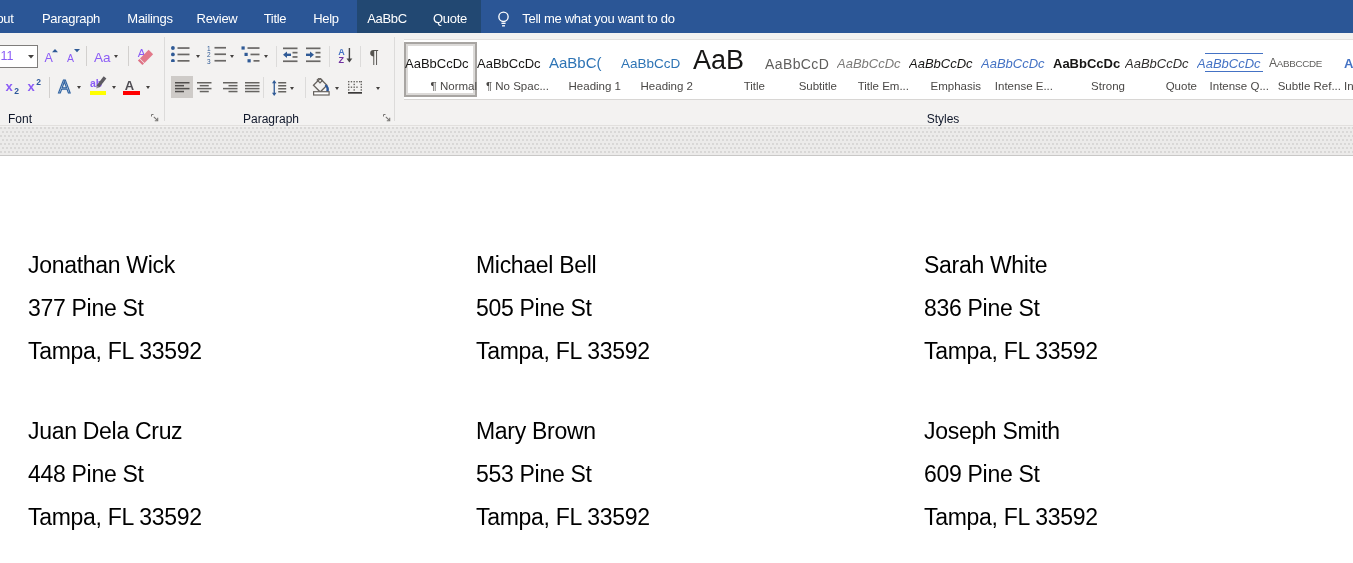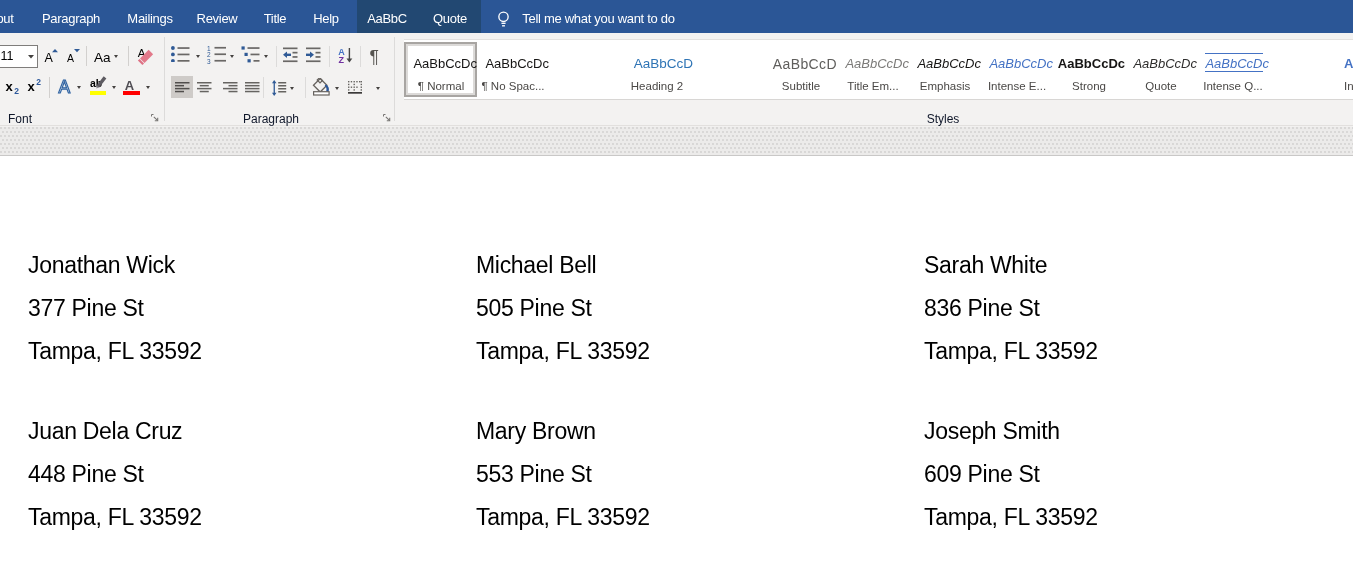--- a/index.html
+++ b/index.html
@@ -7,28 +7,28 @@
 body{font-family:"Liberation Sans",sans-serif;position:relative;background:#fff}
 .abs{position:absolute}
 
 #tabbar{left:0;top:0;width:1353px;height:33px;background:#2b5696}
 #ctx{left:357px;top:0;width:124px;height:33px;background:#224872}
 .tab{position:absolute;top:11px;color:#fff;font-size:13px;letter-spacing:-0.3px;white-space:nowrap;transform:translateX(-50%)}
 
 #ribbon{left:0;top:33px;width:1353px;height:93px;background:#f3f2f1;border-bottom:1px solid #e2e0de}
 .gdiv{position:absolute;top:4px;width:1px;height:84px;background:#dcdbda}
 .glabel{position:absolute;top:79px;font-size:12px;color:#0f172a;white-space:nowrap;transform:translateX(-50%)}
-.icontxt{position:absolute;color:#000000;white-space:nowrap}
+.icontxt{position:absolute;color:#8b5cf6;white-space:nowrap}
 .dd{position:absolute;width:0;height:0;border-left:2.8px solid transparent;border-right:2.8px solid transparent;border-top:3.2px solid #444240}
 .vsep{position:absolute;width:1px;background:#d2d0ce}
 
 #gallery{left:404px;top:6px;width:949px;height:61px;background:#fff;border-top:1px solid #e3e1df;border-bottom:1px solid #d8d6d4}
 .sitem{position:absolute;top:0;width:72px;height:59px;overflow:hidden}
-.ssample{position:absolute;top:16px;left:0;right:0;text-align:right;white-space:nowrap;font-size:13px;color:#161514}
-.sname{position:absolute;top:40px;left:0;right:0;text-align:center;font-size:11.5px;color:#4a4846;white-space:nowrap}
+.ssample{position:absolute;top:16px;left:0;right:0;text-align:left;white-space:nowrap;font-size:13px;color:#161514}
+.sname{position:absolute;top:40px;left:0;right:0;text-align:right;font-size:11.5px;color:#4a4846;white-space:nowrap}
 
 #strip{left:0;top:126px;width:1353px;height:30px;background-color:#ecebea;background-image:radial-gradient(circle at 1px 1px,#d8d7d6 0.7px,rgba(0,0,0,0) 1px),radial-gradient(circle at 3px 5px,#d8d7d6 0.7px,rgba(0,0,0,0) 1px);background-size:4px 8px;border-top:1px solid #f2f1f0;border-bottom:1px solid #c9c8c7}
 
 .lbl{position:absolute;font-size:23px;color:#000;line-height:43px;white-space:nowrap;letter-spacing:-0.3px}
 </style>
 </head>
 <body>
 <div class="abs" id="tabbar">
   <div class="abs" id="ctx"></div>
   <span class="tab" style="left:5px">out</span>
@@ -249,23 +249,31 @@
   <div class="abs" id="gallery">
     <div class="abs" style="left:0px;top:2px;width:72.5px;height:55px;border:2px solid #a8a5a2;box-shadow:inset 0 0 0 2px #dcdad8"></div>
     <div class="sitem" style="left:1px">
       <div class="ssample">AaBbCcDc</div>
       <div class="sname">¶ Normal</div>
     </div>
     <div class="sitem" style="left:73px">
       <div class="ssample">AaBbCcDc</div>
       <div class="sname">¶ No Spac...</div>
     </div>
+    <div class="sitem" style="left:145px">
+      <div class="ssample" style="font-size:15px;color:#2e74b5;top:14.4px">AaBbC(</div>
+      <div class="sname">Heading 1</div>
+    </div>
     <div class="sitem" style="left:217px">
       <div class="ssample" style="font-size:13.5px;color:#2e74b5;top:15.8px">AaBbCcD</div>
       <div class="sname">Heading 2</div>
+    </div>
+    <div class="sitem" style="left:289px">
+      <div class="ssample" style="font-size:27px;top:4.5px">AaB</div>
+      <div class="sname">Title</div>
     </div>
     <div class="sitem" style="left:361px">
       <div class="ssample" style="font-size:14px;color:#5f5e5c;top:15.5px;letter-spacing:0.4px">AaBbCcD</div>
       <div class="sname">Subtitle</div>
     </div>
     <div class="sitem" style="left:433px">
       <div class="ssample" style="color:#7b7a78;font-style:italic">AaBbCcDc</div>
       <div class="sname">Title Em...</div>
     </div>
     <div class="sitem" style="left:505px">
@@ -282,20 +290,24 @@
     </div>
     <div class="sitem" style="left:721px">
       <div class="ssample" style="color:#2f2e2d;font-style:italic">AaBbCcDc</div>
       <div class="sname">Quote</div>
     </div>
     <div class="sitem" style="left:793px">
       <div class="abs" style="left:8px;right:6px;top:13px;border-top:1.8px solid #4472c4"></div>
       <div class="ssample" style="color:#4472c4;font-style:italic">AaBbCcDc</div>
       <div class="abs" style="left:8px;right:6px;top:31px;border-top:1.8px solid #4472c4"></div>
       <div class="sname">Intense Q...</div>
+    </div>
+    <div class="sitem" style="left:865px">
+      <div class="ssample" style="font-size:12px;color:#5f5e5c;letter-spacing:-0.3px">A<span style="font-size:9.8px">ABBCCDE</span></div>
+      <div class="sname">Subtle Ref...</div>
     </div>
     <div class="sitem" style="left:937px;width:16px">
       <div class="ssample" style="color:#4472c4;font-weight:bold;text-align:left;left:3px">A</div>
       <div class="sname" style="text-align:left;left:3px">In</div>
     </div>
   </div>
   <span class="glabel" style="left:943px">Styles</span>
 </div>
 
 <div class="abs" id="strip"></div>

